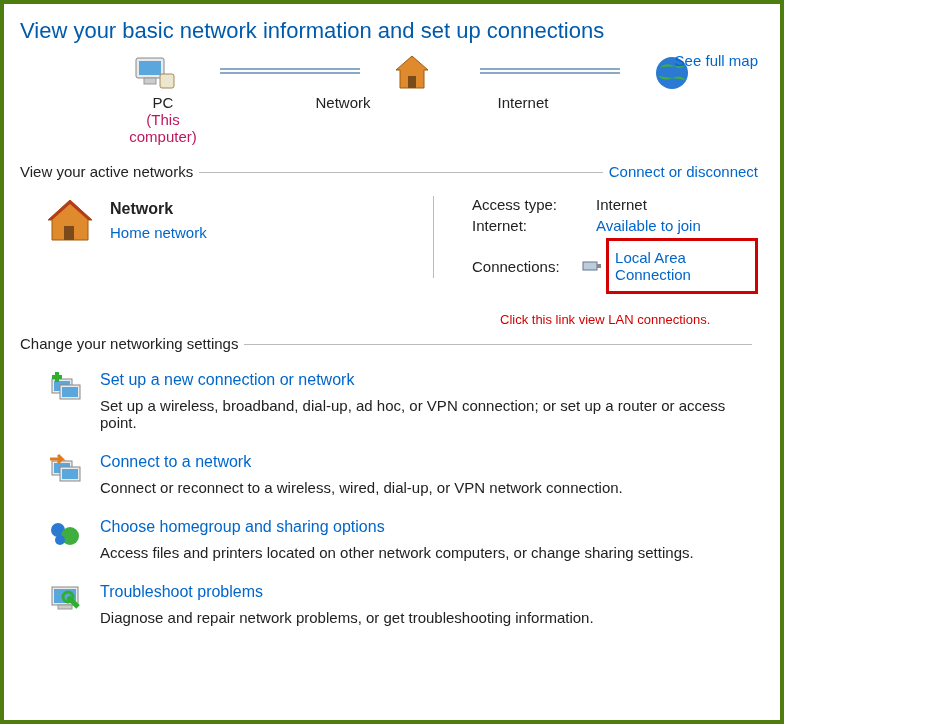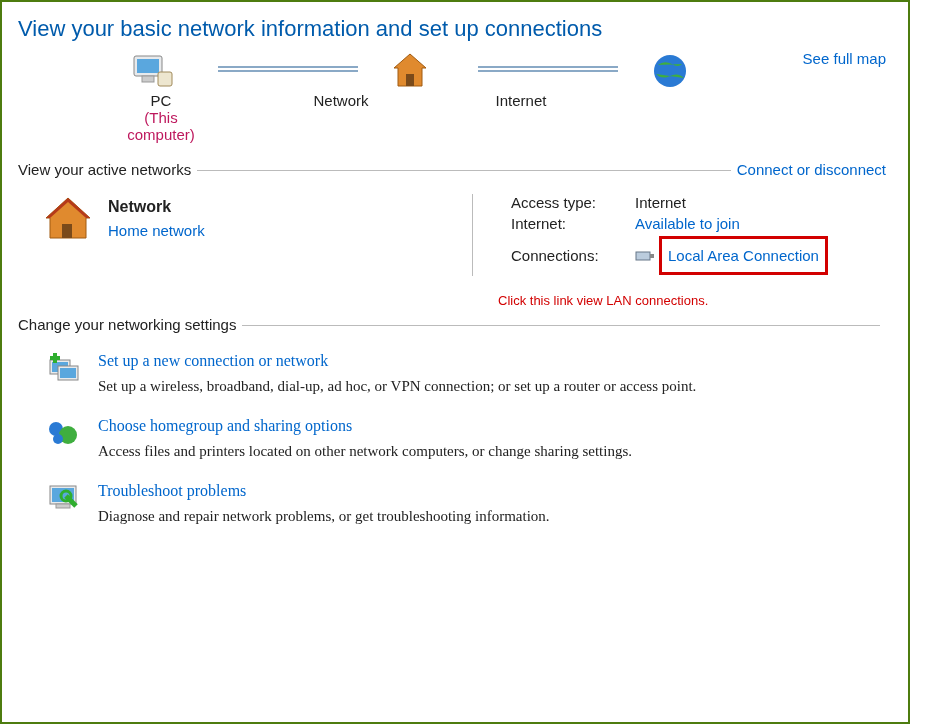--- a/index.html
+++ b/index.html
@@ -4,23 +4,23 @@
 <style>
   * { box-sizing: border-box; }
   body {
     margin: 0;
     font-family: "Segoe UI", Tahoma, sans-serif;
     font-size: 15px;
     color: #222;
     background: #fff;
   }
   .frame {
-    width: 910px;
+    width: 784px;
     height: 724px;
-    border: 2px solid #4d7c0f;
+    border: 4px solid #4d7c0f;
     padding: 10px 22px 10px 16px;
     position: relative;
     background: #fff;
   }
   .title {
     color: #005bac;
     font-size: 22px;
     margin: 4px 0 8px 0;
     font-weight: 400;
   }
@@ -106,21 +106,21 @@
     display: inline-flex;
     align-items: flex-end;
     gap: 6px;
   }
   .annot {
     color: #d20000;
     font-size: 13px;
     margin-top: 14px;
     margin-left: 480px;
   }
-  .settings { margin-top: 19px; font-family: Liberation Serif, serif; }
+  .settings { margin-top: 19px; }
   .opt {
     display: flex;
     align-items: flex-start;
     gap: 16px;
     margin: 14px 0 22px 28px;
   }
   .opt .txt .t { color: #0066cc; cursor: pointer; font-size: 16px; }
   .opt .txt .d { margin-top: 8px; font-size: 15px; }
   svg { display: block; }
 </style>
@@ -234,20 +234,35 @@
           <rect x="14" y="16" width="16" height="10" fill="#5aa7de"></rect>
           <path d="M4 4 L14 4 M9 -1 L9 9" stroke="#2fae2f" stroke-width="4" transform="translate(0,2)"></path>
         </svg>
       </span>
       <div class="txt">
         <div class="t">Set up a new connection or network</div>
         <div class="d">Set up a wireless, broadband, dial-up, ad hoc, or VPN connection; or set up a router or access point.</div>
       </div>
     </div>
 
+    <div class="opt">
+      <span>
+        <svg width="36" height="32" viewBox="0 0 36 32">
+          <rect x="4" y="8" width="20" height="14" fill="#e8eaec" stroke="#888"></rect>
+          <rect x="6" y="10" width="16" height="10" fill="#5aa7de"></rect>
+          <rect x="12" y="14" width="20" height="14" fill="#e8eaec" stroke="#888"></rect>
+          <rect x="14" y="16" width="16" height="10" fill="#5aa7de"></rect>
+          <path d="M2 6 L14 6 L10 2 M14 6 L10 10" stroke="#e07a1a" stroke-width="3" fill="none"></path>
+        </svg>
+      </span>
+      <div class="txt">
+        <div class="t">Connect to a network</div>
+        <div class="d">Connect or reconnect to a wireless, wired, dial-up, or VPN network connection.</div>
+      </div>
+    </div>
 
     <div class="opt">
       <span>
         <svg width="36" height="32" viewBox="0 0 36 32">
           <circle cx="10" cy="12" r="7" fill="#2a7ad4"></circle>
           <circle cx="22" cy="18" r="9" fill="#3fae3f"></circle>
           <circle cx="12" cy="22" r="5" fill="#2a7ad4"></circle>
         </svg>
       </span>
       <div class="txt">

